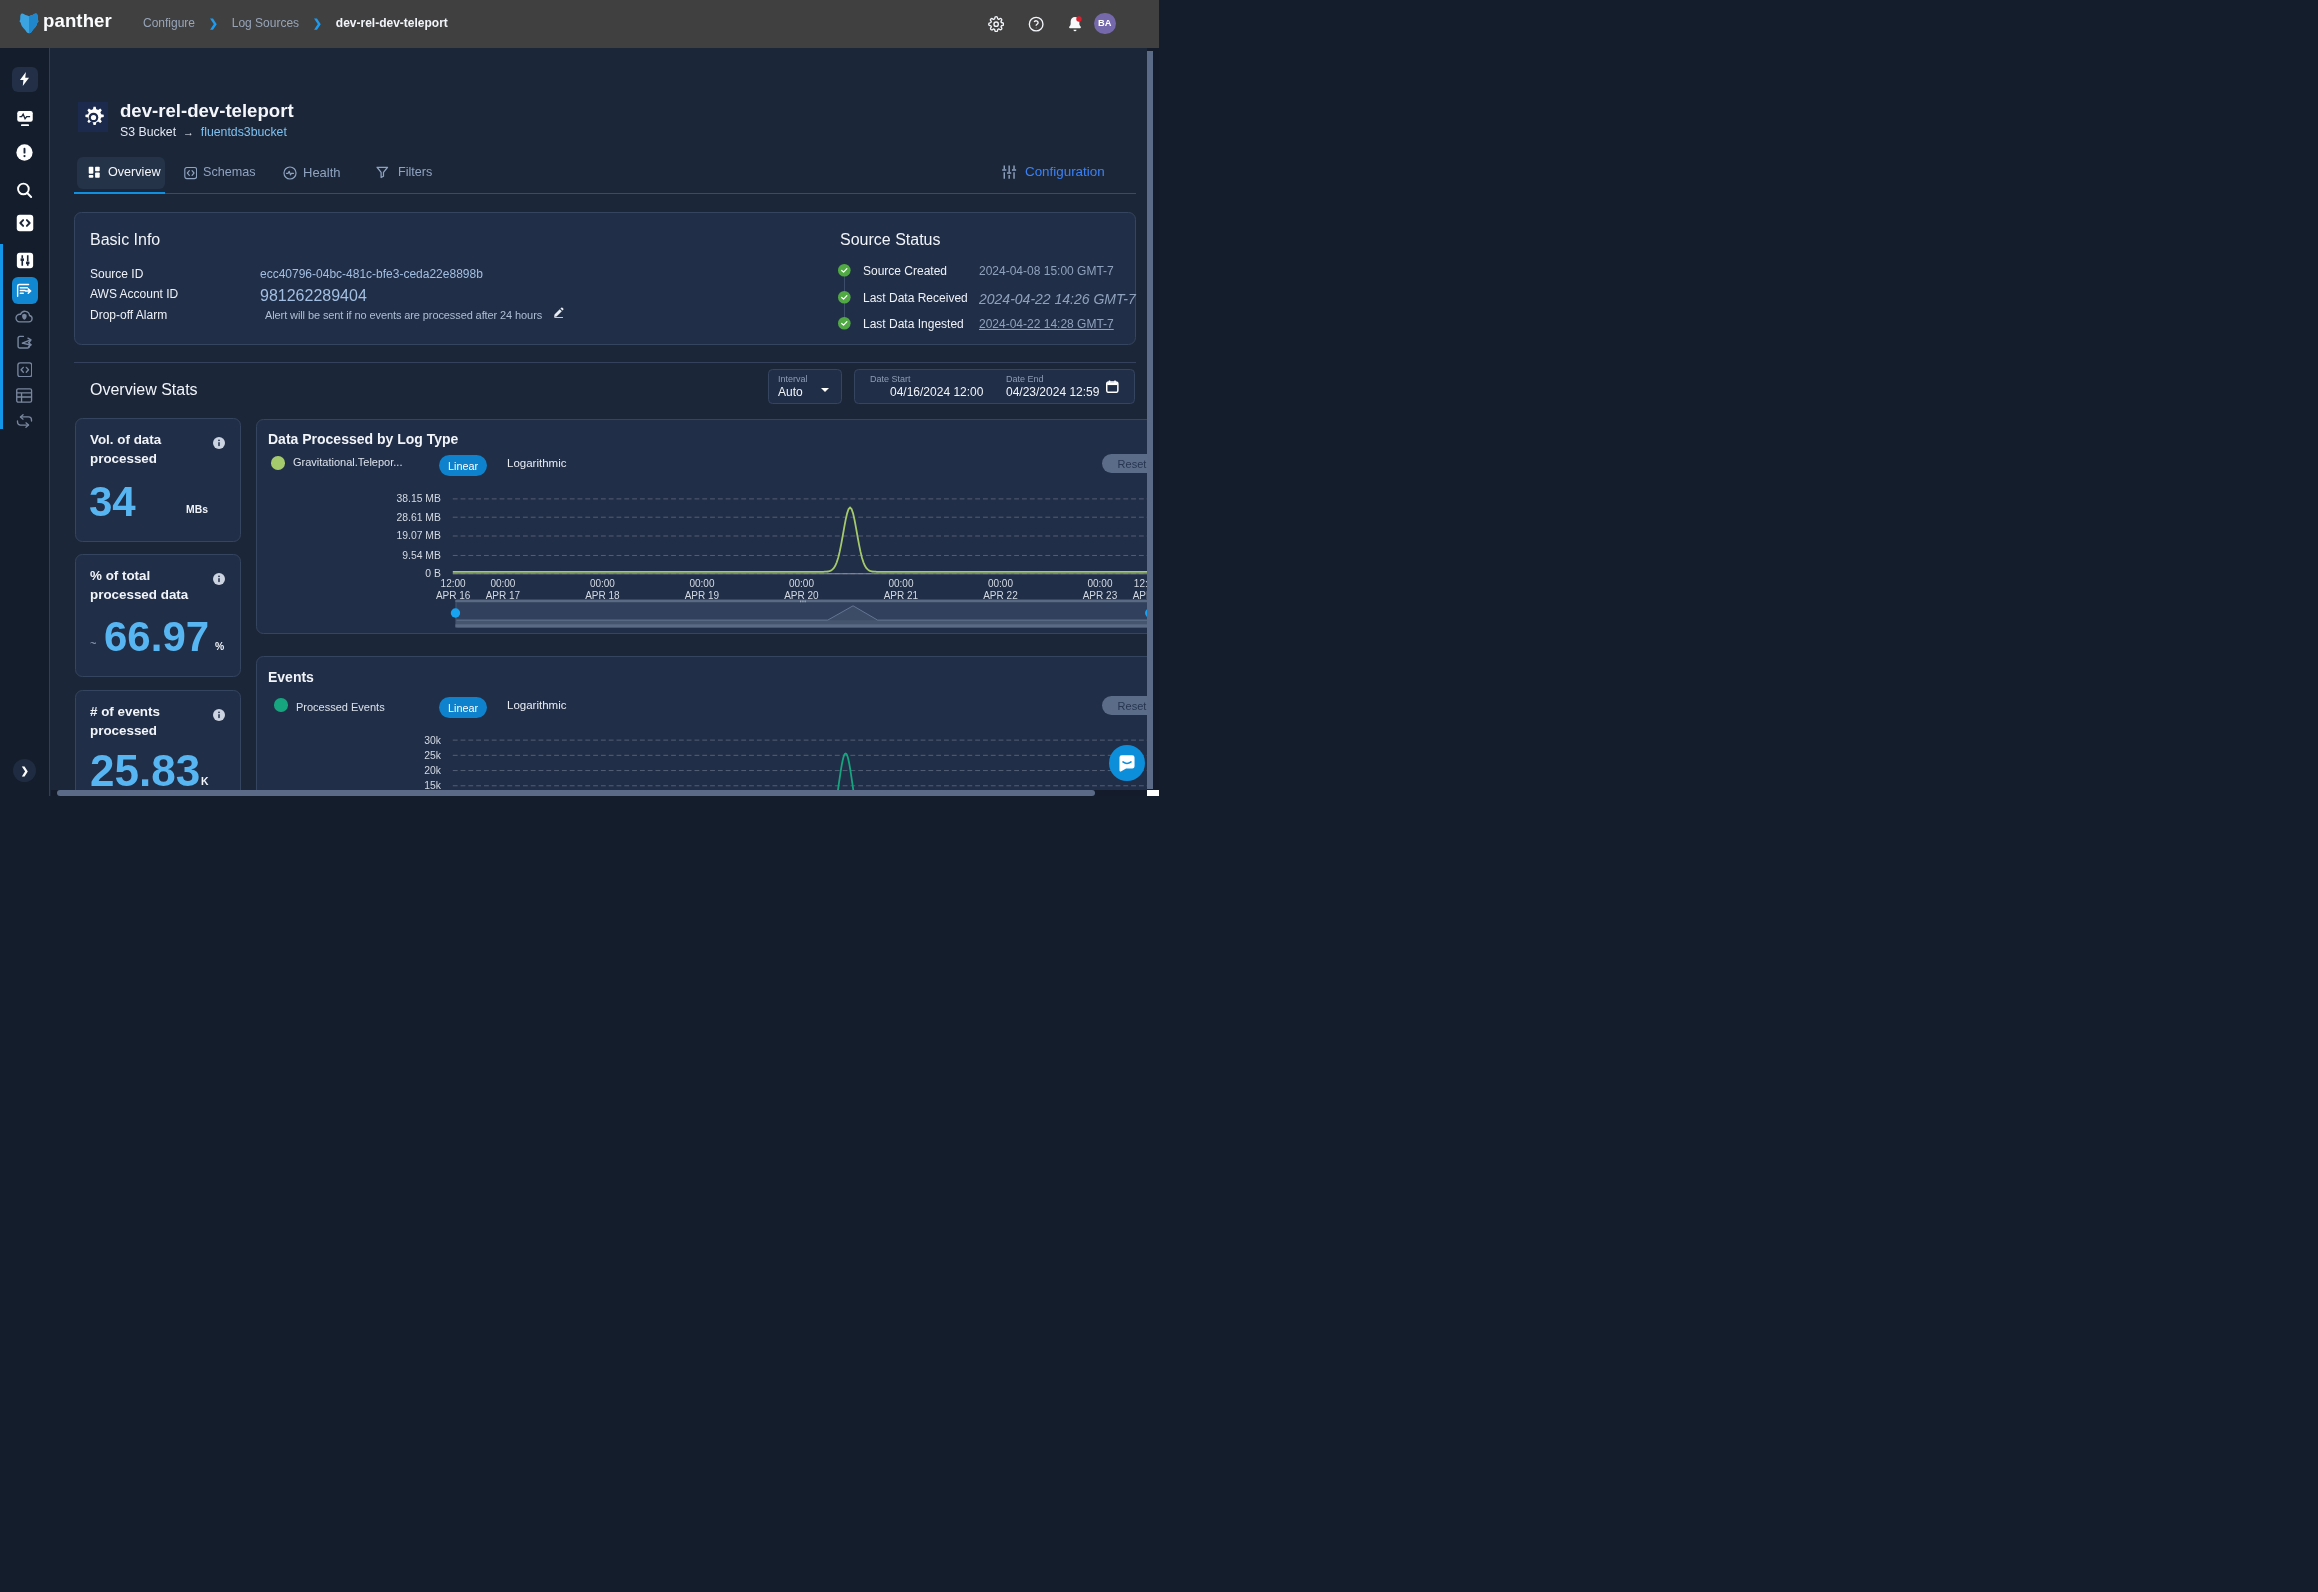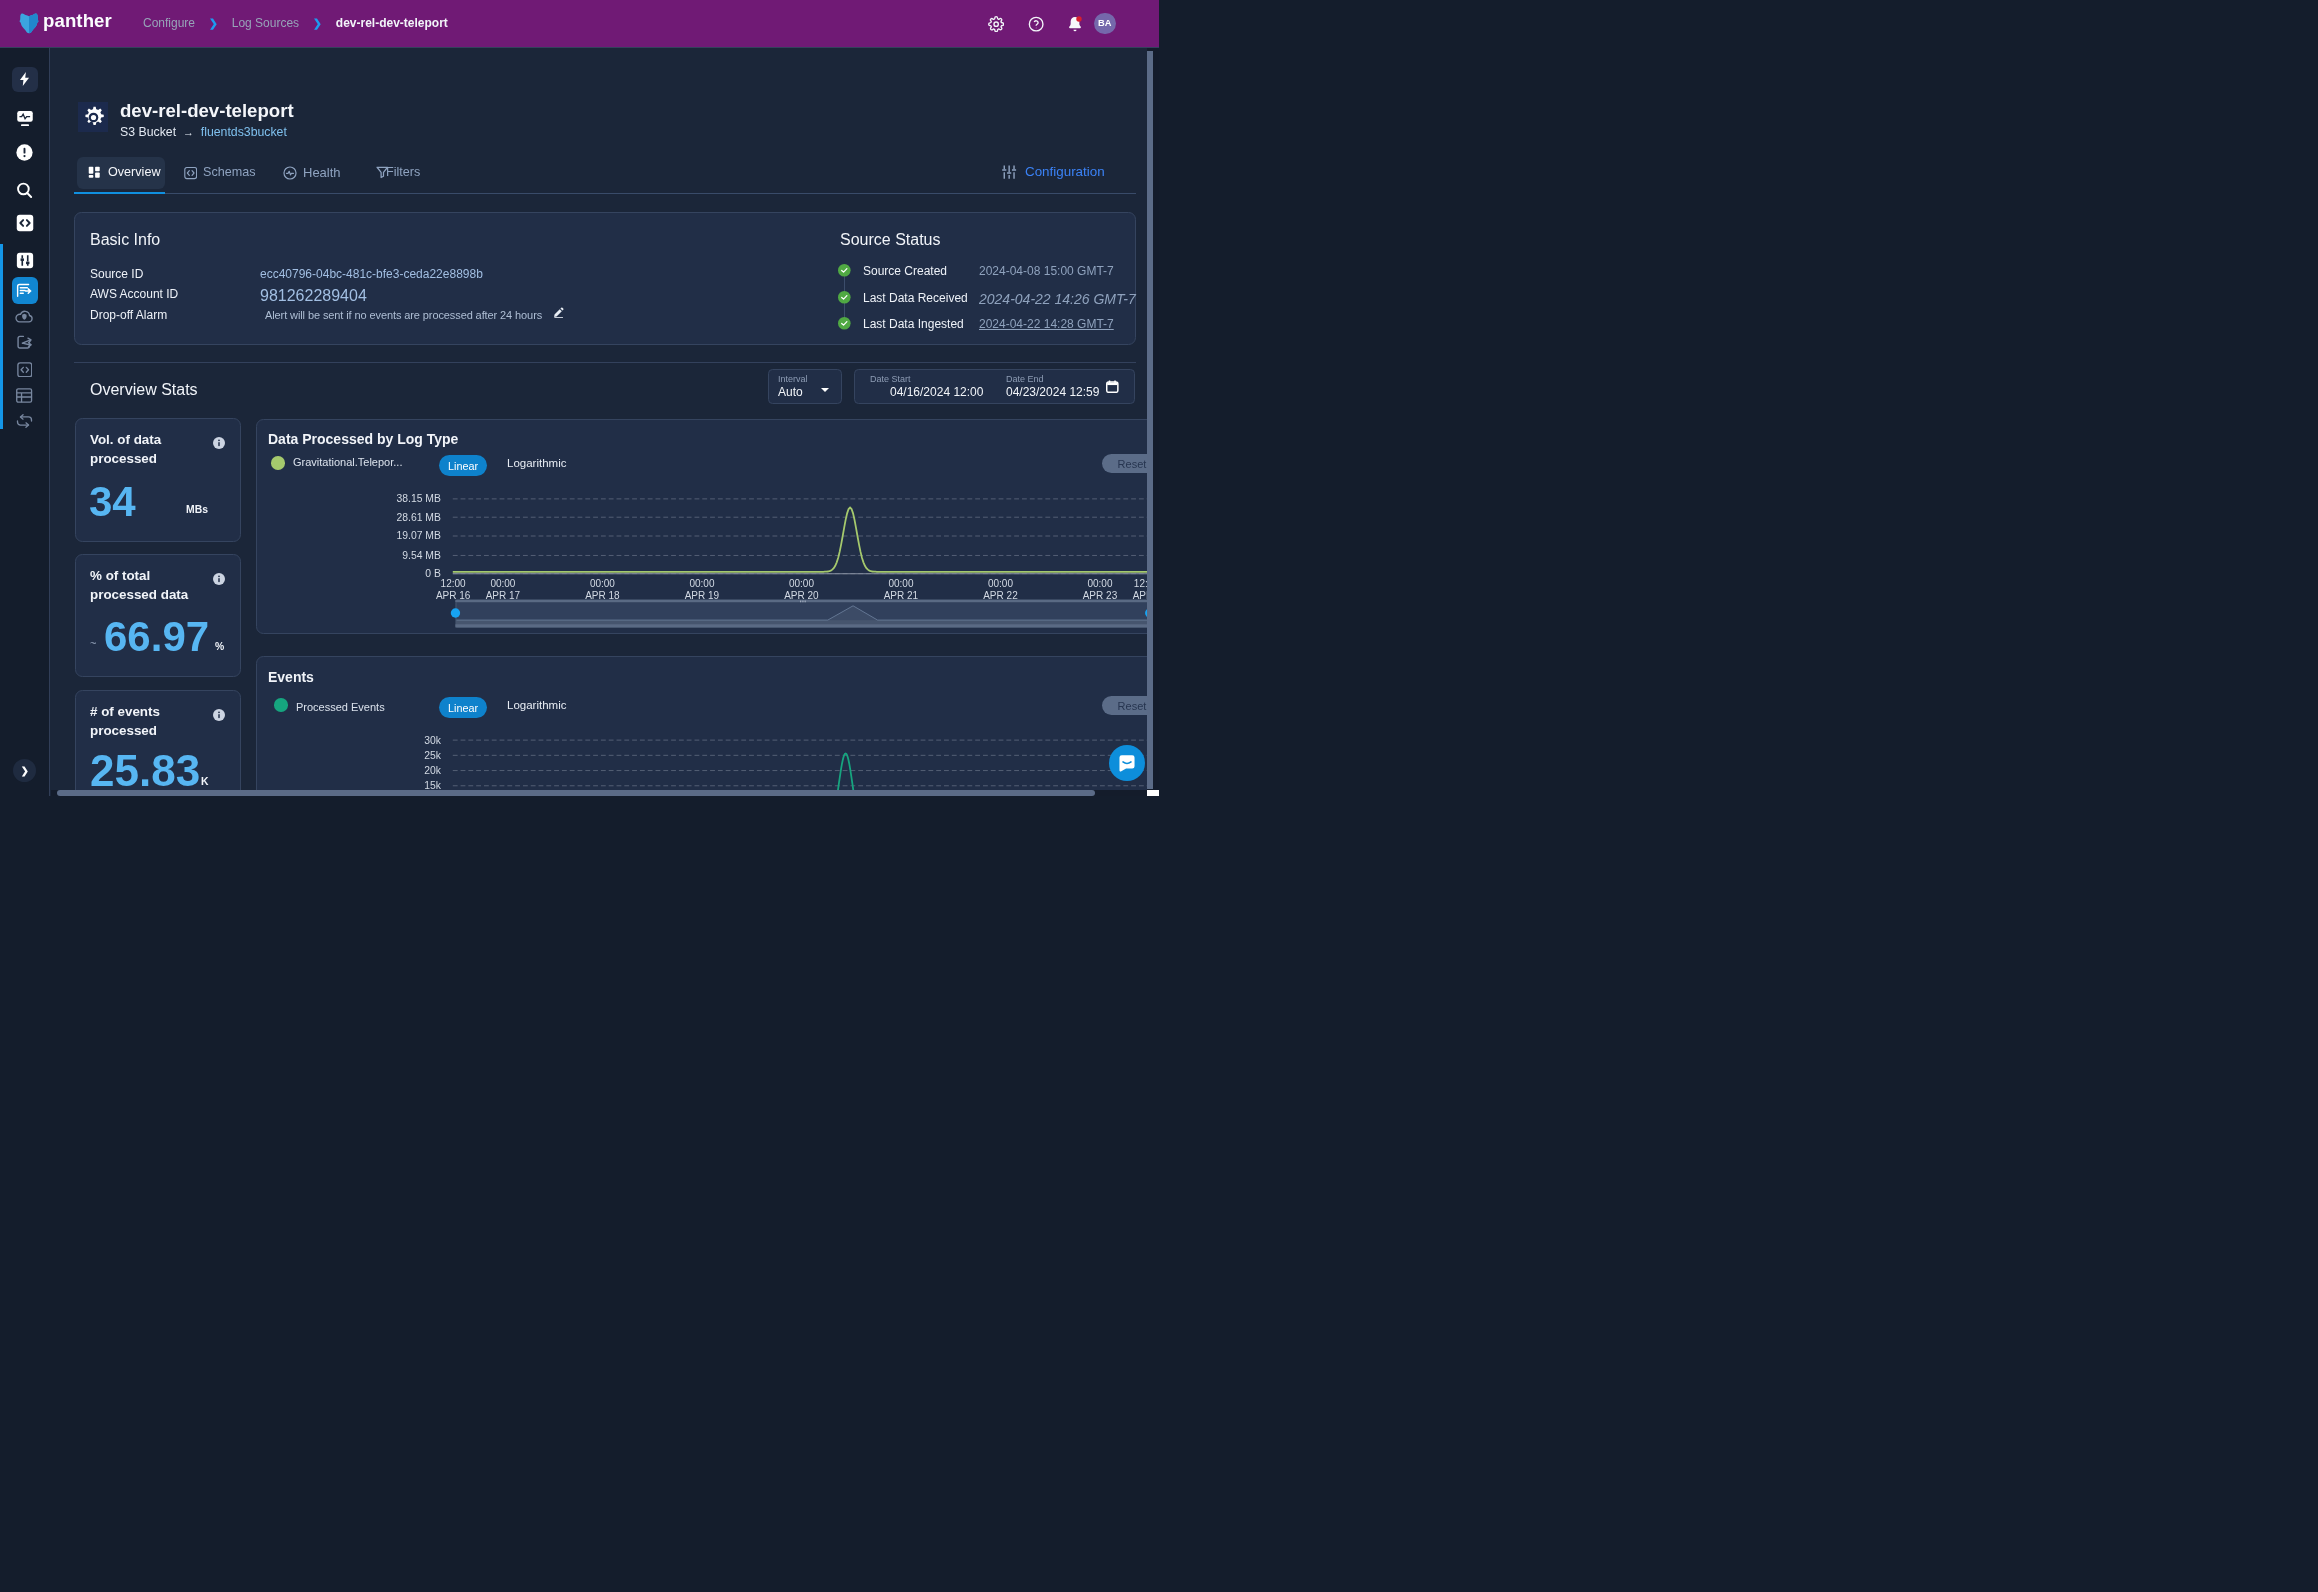--- a/index.html
+++ b/index.html
@@ -1,21 +1,21 @@
 <!DOCTYPE html>
 <html style="font-size:12px"><head>
 <meta charset="utf-8">
 <style>
   * { margin:0; padding:0; box-sizing:border-box; }
   html,body { background:#141d2c; }
   body { font-family:"Liberation Sans", sans-serif; }
   #app { position:relative; width:1159px; height:796px; overflow:hidden; background:#1b2639; }
   .abs { position:absolute; }
   
-  #topbar { position:absolute; left:0; top:0; width:1159px; height:48px; background:#701a75; border-bottom:0.7px solid #33415c; z-index:30; }
+  #topbar { position:absolute; left:0; top:0; width:1159px; height:48px; background:#404040; border-bottom:0.7px solid #33415c; z-index:30; }
   .crumb { font-size:12px; color:#97a4b8; }
   .crumb b { color:#f2f5f9; font-weight:bold; }
   .chev { color:#1d9bf0; font-weight:bold; }
   
   #sidebar { position:absolute; left:0; top:48px; width:50px; height:748px; background:#141d2c; border-right:0.7px solid #313e58; z-index:20; }
   .sic { position:absolute; left:50%; transform:translateX(-50%); display:flex; align-items:center; justify-content:center; }
   
   .card { position:absolute; background:#212e47; border:0.7px solid #35445f; border-radius:7.4px; }
   .h20 { color:#f1f4f9; font-size:16px; font-weight:500; }
   
@@ -52,21 +52,21 @@
       </svg>
     <div class="abs" style="left:203px;top:165px;font-size:12.6px;color:#8fa3c0;">Schemas</div>
     <svg class="abs" style="left:283px;top:166px;" width="14" height="14" viewBox="0 0 20 20" fill="none" stroke="#8fa3c0" stroke-width="1.7">
         <circle cx="10" cy="10" r="8.6"></circle>
         <path d="M5 10.4 h2.4 l1.4-2.8 1.9 5 1.4-2.2 h2.9" stroke-linecap="round" stroke-linejoin="round"></path>
       </svg>
     <div class="abs" style="left:303px;top:165px;font-size:13px;color:#8fa3c0;">Health</div>
     <svg class="abs" style="left:376px;top:166px;" width="12.6" height="12.6" viewBox="0 0 18 18" fill="none" stroke="#8fa3c0" stroke-width="1.8" stroke-linejoin="round">
         <path d="M1.5 1.8 h15 L10.7 9 v5.6 l-3.4 1.8 V9 Z"></path>
       </svg>
-    <div class="abs" style="left:386px;top:165px;font-size:12.6px;color:#8fa3c0;text-align:right;">Filters</div>
+    <div class="abs" style="left:398px;top:165px;font-size:12.6px;color:#8fa3c0;text-align:right;">Filters</div>
 
     <svg class="abs" style="left:1001px;top:164px;" width="16.3" height="16.3" viewBox="0 0 22 22" fill="none" stroke="#8fa3c0" stroke-width="1.9">
         <path d="M4.4 2 v5 M4.4 11 v9 M11 2 v9 M11 15 v5 M17.6 2 v5 M17.6 11 v9"></path>
         <path d="M1.6 8.2 h5.6 M8.2 12.2 h5.6 M14.8 8.2 h5.6" stroke-width="2"></path>
       </svg>
     <div class="abs" style="left:1025px;top:164px;font-size:13.4px;color:#3b82f6;">Configuration</div>
     <div class="abs" style="left:74px;top:193px;width:1062px;height:0.7px;background:#394b69;"></div>
     <div class="abs" style="left:74px;top:192px;width:91px;height:2.2px;background:#1090e0;"></div>
 
     <div class="card" style="left:74px;top:212px;width:1062px;height:133px;"></div>

